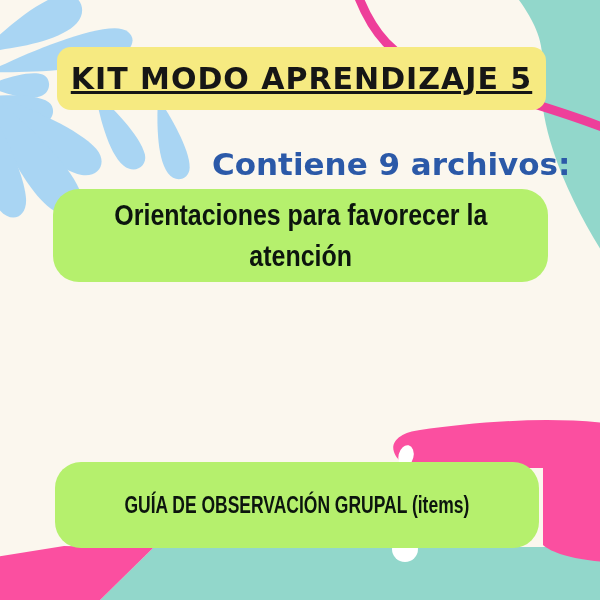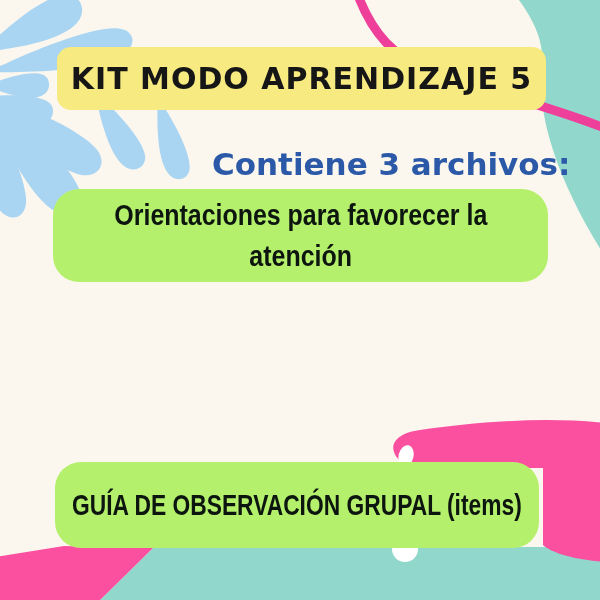--- a/index.html
+++ b/index.html
@@ -29,20 +29,21 @@
     border-radius: 14px;
     display: flex; align-items: center; justify-content: center;
   }
   .banner .banner-text {
     font-family: "DejaVu Sans", sans-serif;
     font-weight: bold;
     font-size: 30px;
     letter-spacing: 1px;
     color: var(--title-text, #161616);
     white-space: nowrap;
+    text-decoration: underline;
   }
 
   .subtitle {
     position: absolute;
     left: 212px; top: 146px;
     font-family: "DejaVu Sans", sans-serif;
     font-weight: bold;
     font-size: 31px;
     color: var(--subtitle-blue, #2b59a8);
     white-space: nowrap;
@@ -60,21 +61,21 @@
   }
   .card .line {
     display: inline-block;
     white-space: nowrap;
     transform-origin: center;
   }
   .card1 { left: 53px; top: 189px; width: 495px; height: 93px; font-size: 29px; line-height: 41px; }
   .card1 .line { transform: scaleX(0.86); }
   .card2 { left: 48px; top: 303px; width: 504px; height: 118px; font-size: 25px; line-height: 37px; }
   .card2 .line { transform: scaleX(0.80); }
-  .card3 { left: 55px; top: 462px; width: 484px; height: 86px; font-size: 30px; line-height: 40px; }
+  .card3 { left: 55px; top: 462px; width: 484px; height: 86px; font-size: 23px; line-height: 40px; }
   .card3 .line { transform: scaleX(0.76); }
 </style>
 </head>
 <body>
 
 <div class="canvas">
 
   <svg class="decor" viewBox="0 0 600 600" aria-hidden="true">
     <defs>
       <path id="petal" d="M0 0 C 22 -9, 66 -22, 86 -15 C 99 -10, 99 9, 85 15 C 64 24, 22 9, 0 0 Z"></path>
@@ -105,21 +106,21 @@
     <g fill="#ffffff">
       <ellipse cx="406" cy="456" rx="7.5" ry="11" transform="rotate(14 406 456)"></ellipse>
       <circle cx="405" cy="549" r="13"></circle>
     </g>
   </svg>
 
   <div class="banner">
     <span class="banner-text">KIT MODO APRENDIZAJE 5</span>
   </div>
 
-  <div class="subtitle">Contiene 3 archivos:</div>
+  <div class="subtitle">Contiene 9 archivos:</div>
 
   <div class="card card1">
     <span class="line">Orientaciones para favorecer la</span>
     <span class="line">atención</span>
   </div>
 
 
   <div class="card card3">
     <span class="line">GUÍA DE OBSERVACIÓN GRUPAL (items)</span>
   </div>

